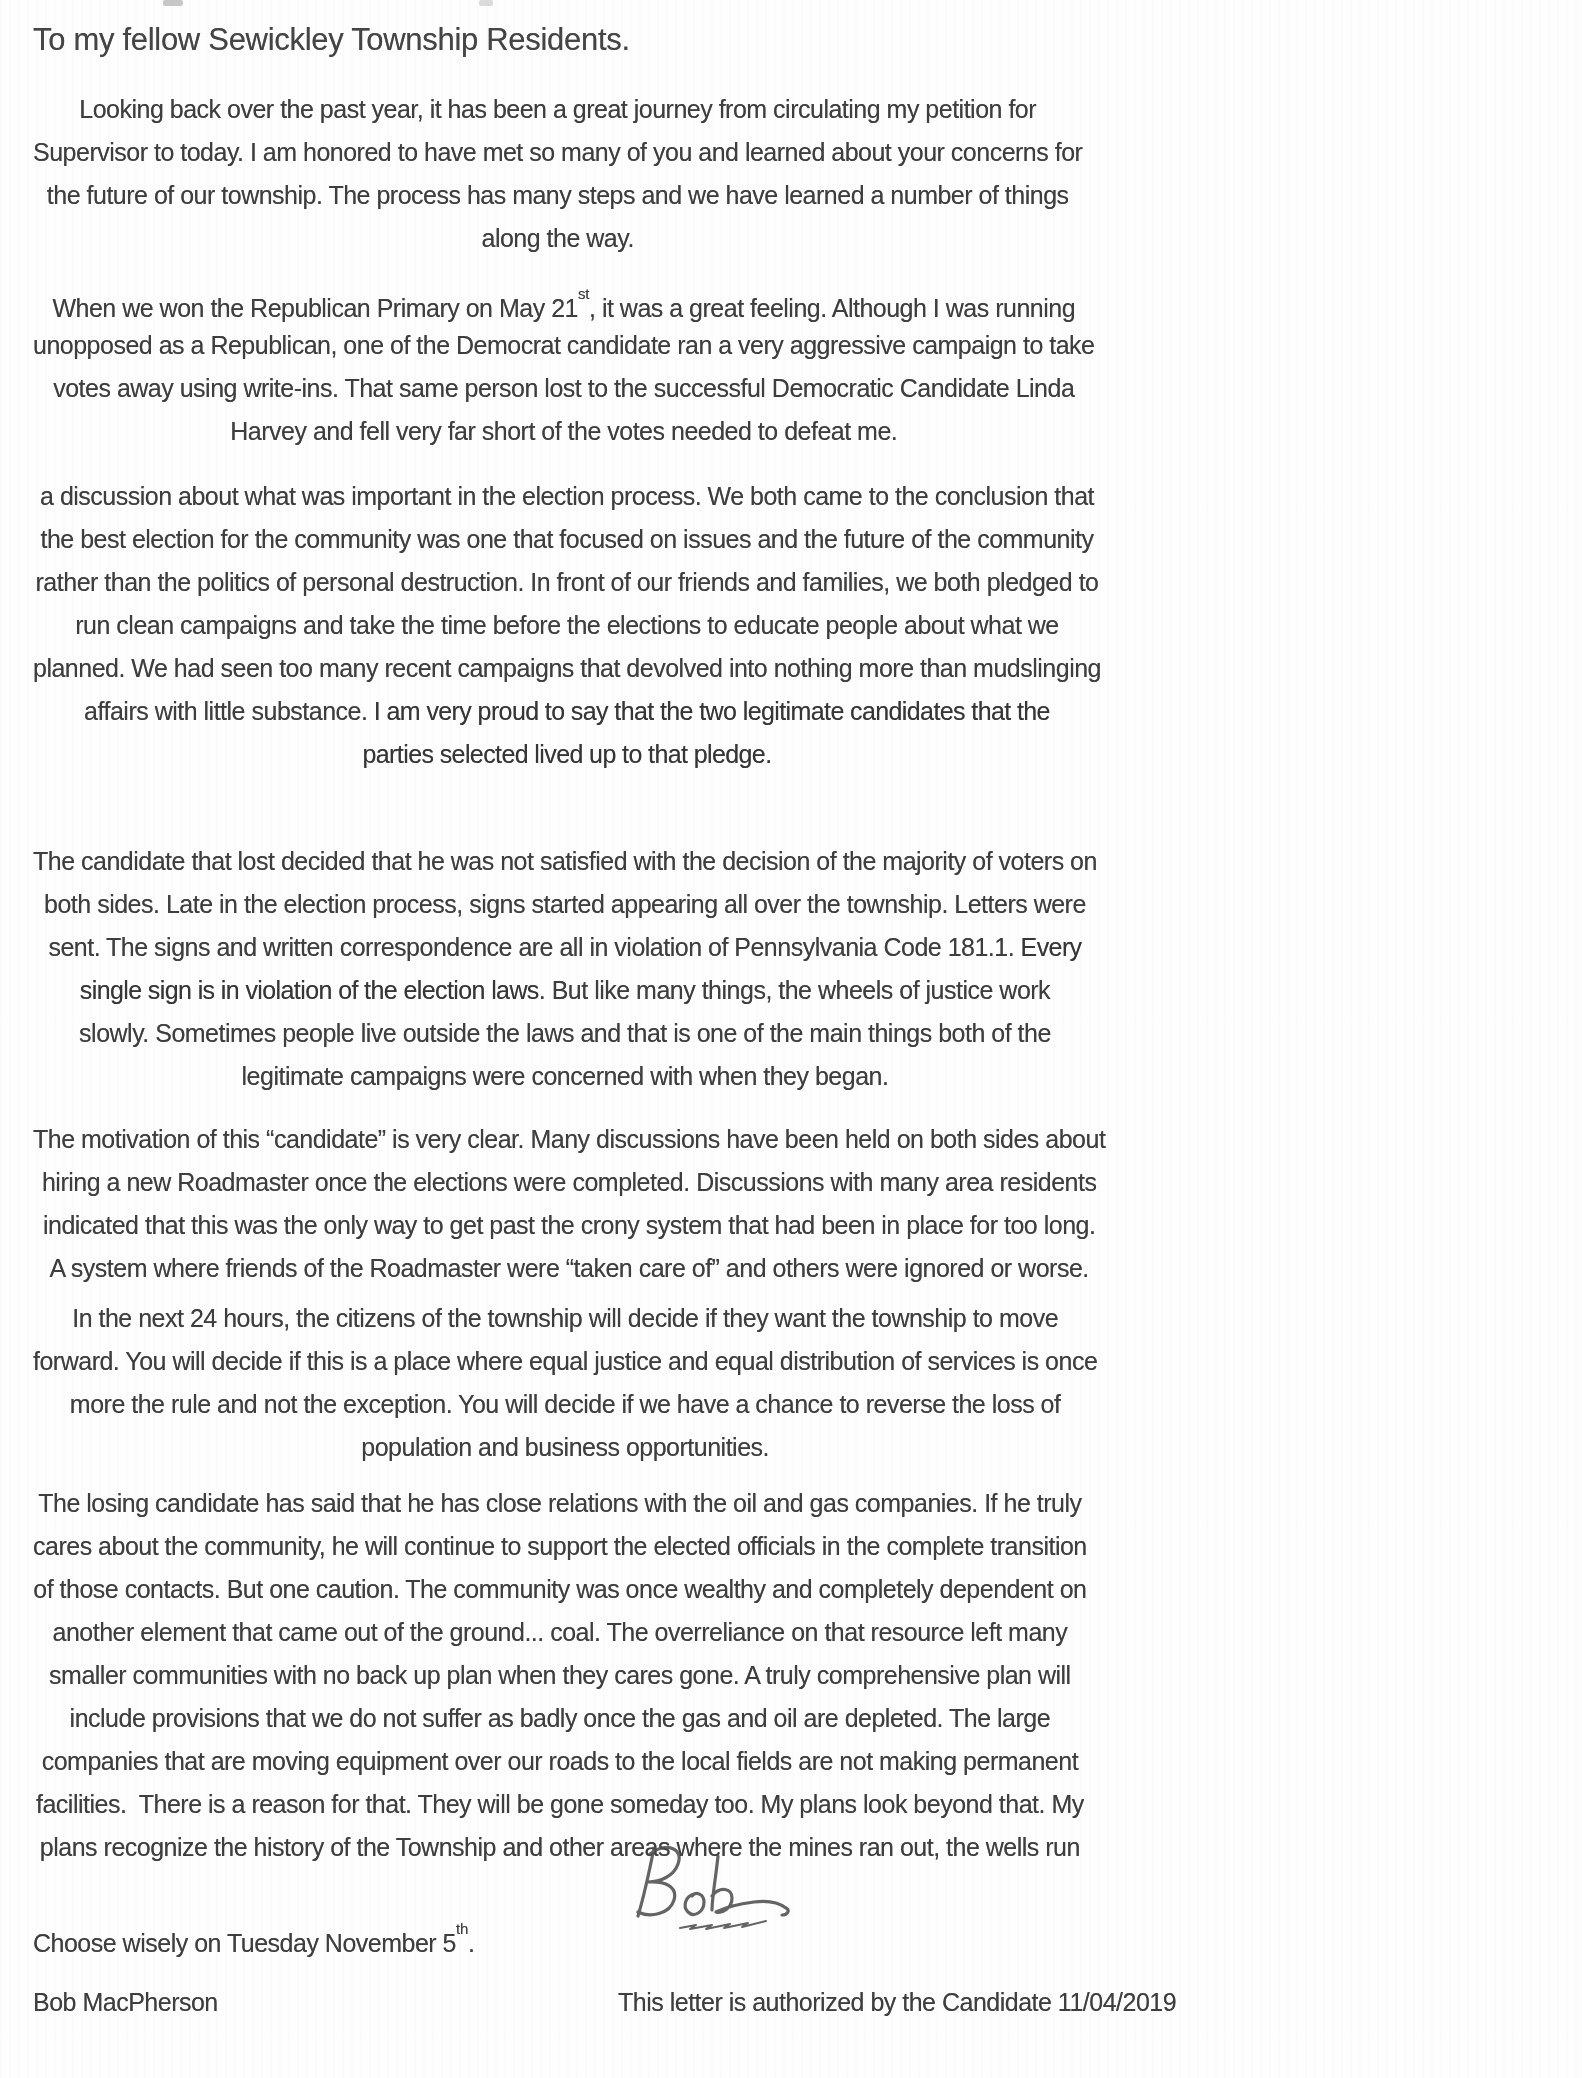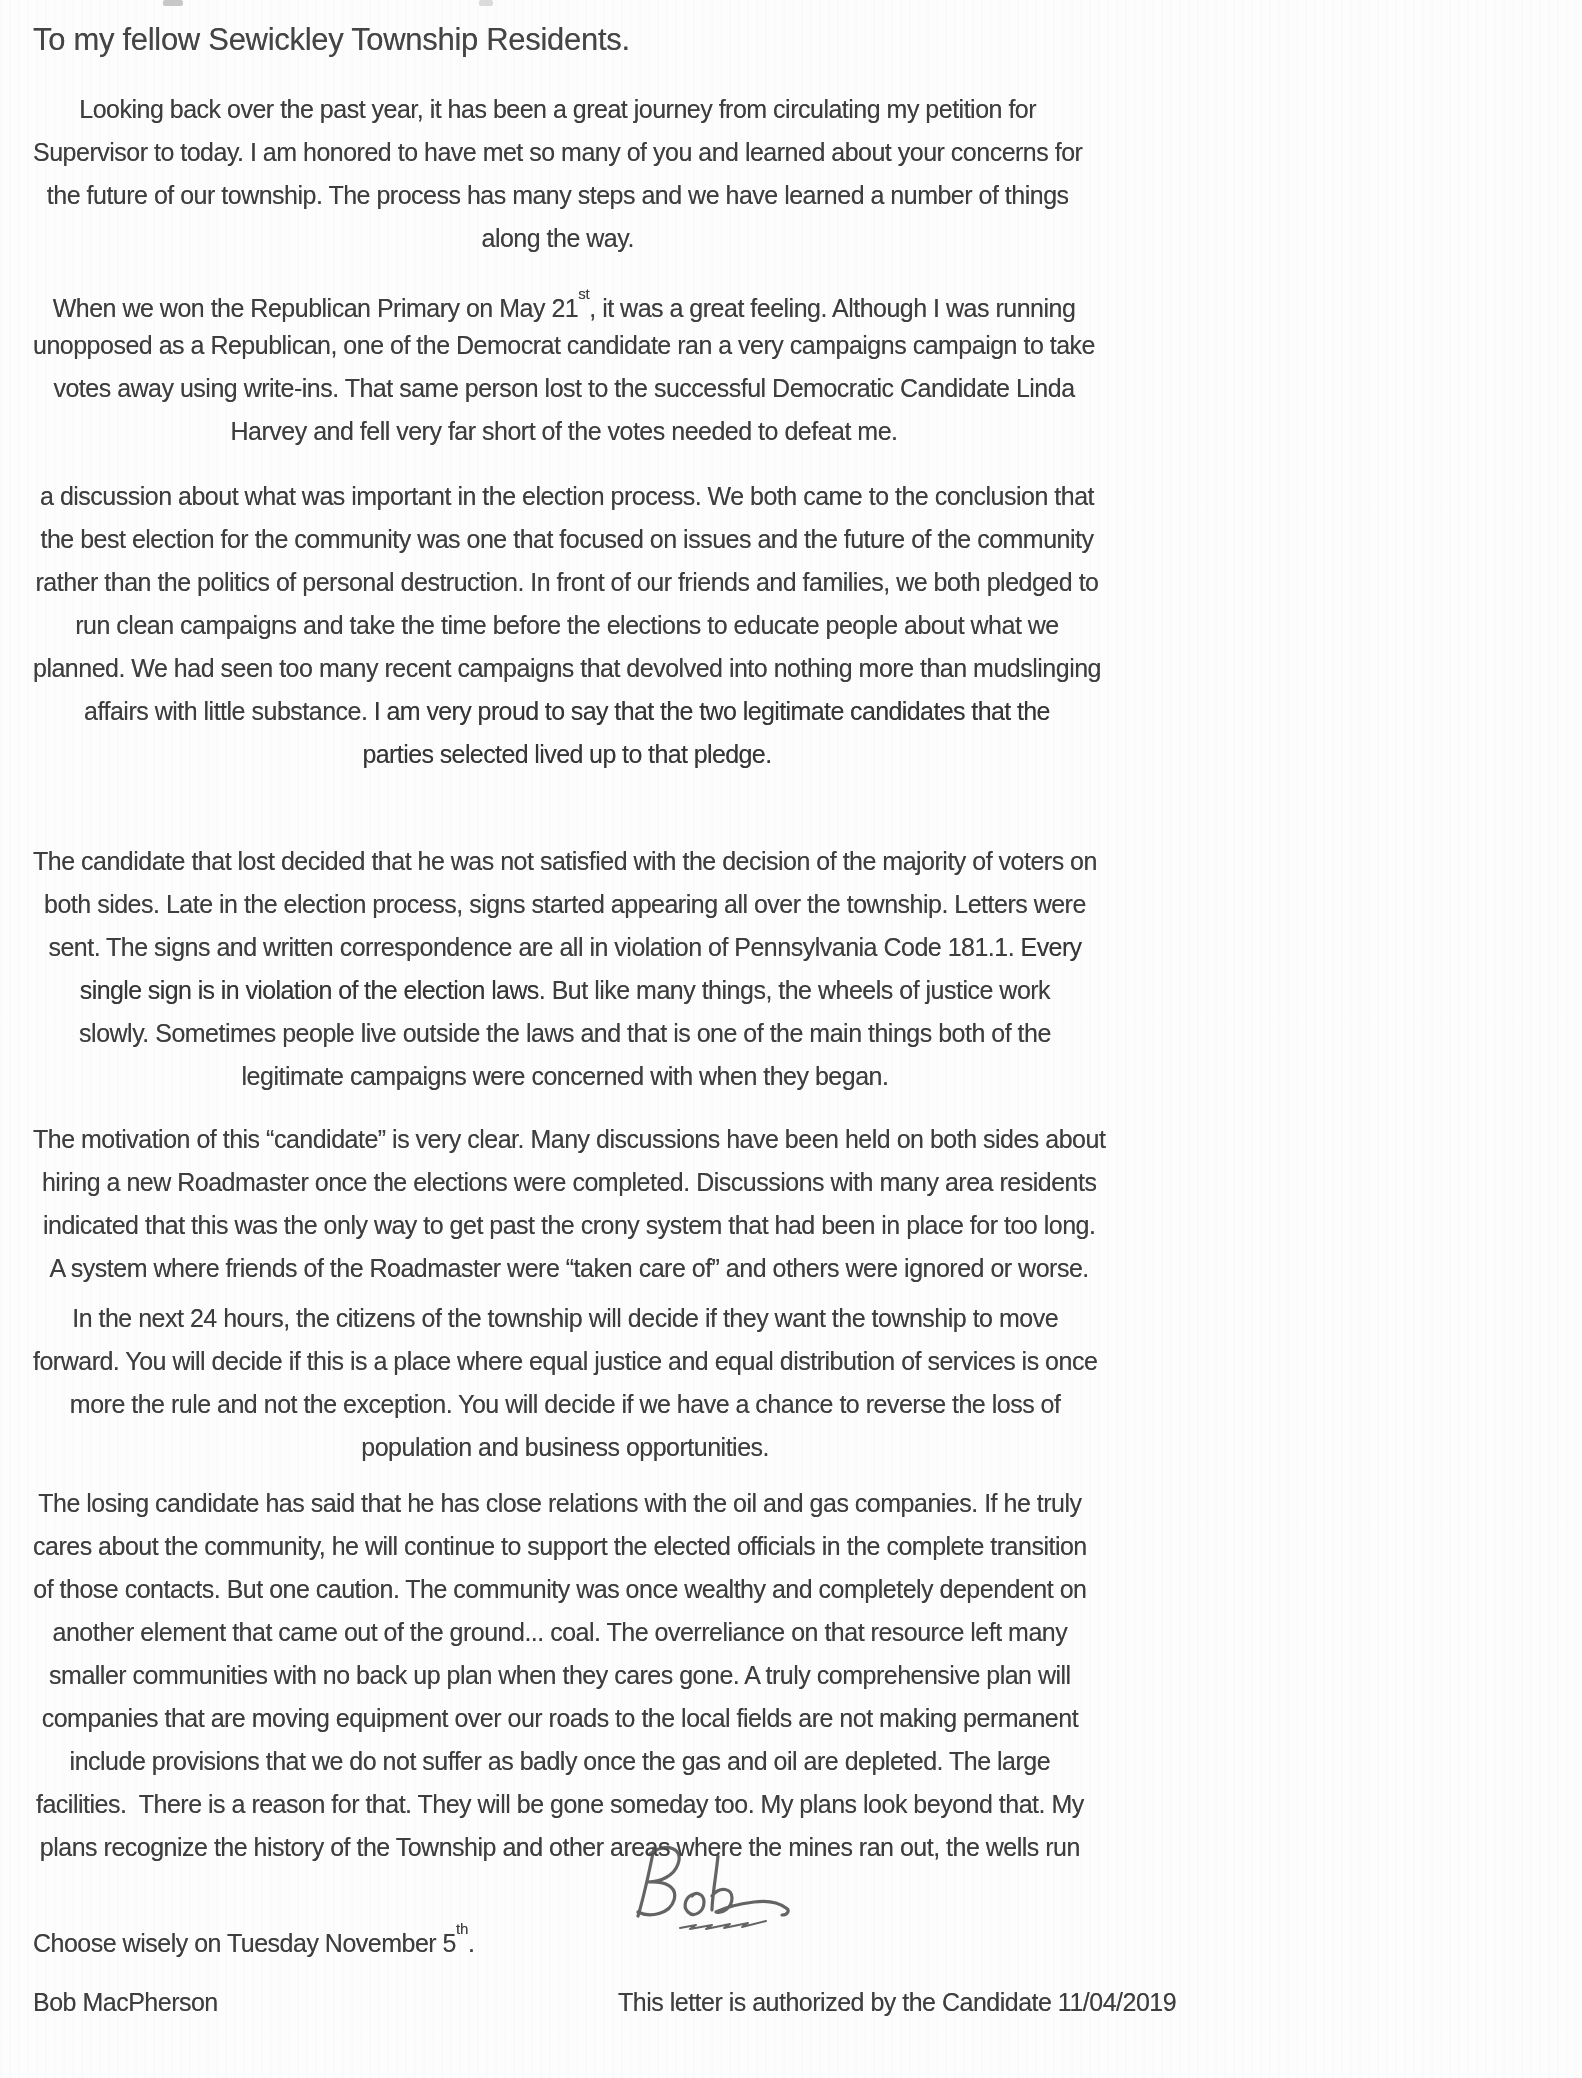--- a/index.html
+++ b/index.html
@@ -57,21 +57,21 @@
 
   <div class="para" style="top:88px">
     <div class="ln">Looking back over the past year, it has been a great journey from circulating my petition for</div>
     <div class="ln">Supervisor to today. I am honored to have met so many of you and learned about your concerns for</div>
     <div class="ln">the future of our township. The process has many steps and we have learned a number of things</div>
     <div class="ln">along the way.</div>
   </div>
 
   <div class="para" style="top:281px">
     <div class="ln"><span>When we won the Republican Primary on May 21</span><sup class="ss">st</sup><span>, it was a great feeling. Although I was running</span></div>
-    <div class="ln">unopposed as a Republican, one of the Democrat candidate ran a very campaigns campaign to take</div>
+    <div class="ln">unopposed as a Republican, one of the Democrat candidate ran a very aggressive campaign to take</div>
     <div class="ln">votes away using write-ins. That same person lost to the successful Democratic Candidate Linda</div>
     <div class="ln">Harvey and fell very far short of the votes needed to defeat me.</div>
   </div>
 
   <div class="para" style="top:475px">
     <div class="ln">a discussion about what was important in the election process. We both came to the conclusion that</div>
     <div class="ln">the best election for the community was one that focused on issues and the future of the community</div>
     <div class="ln">rather than the politics of personal destruction. In front of our friends and families, we both pledged to</div>
     <div class="ln">run clean campaigns and take the time before the elections to educate people about what we</div>
     <div class="ln">planned. We had seen too many recent campaigns that devolved into nothing more than mudslinging</div>
@@ -101,22 +101,22 @@
     <div class="ln">more the rule and not the exception. You will decide if we have a chance to reverse the loss of</div>
     <div class="ln">population and business opportunities.</div>
   </div>
 
   <div class="para" style="top:1482px">
     <div class="ln">The losing candidate has said that he has close relations with the oil and gas companies. If he truly</div>
     <div class="ln">cares about the community, he will continue to support the elected officials in the complete transition</div>
     <div class="ln">of those contacts. But one caution. The community was once wealthy and completely dependent on</div>
     <div class="ln">another element that came out of the ground... coal. The overreliance on that resource left many</div>
     <div class="ln">smaller communities with no back up plan when they cares gone. A truly comprehensive plan will</div>
+    <div class="ln">include provisions that we do not suffer as badly once the gas and oil are depleted. The large</div>
     <div class="ln">companies that are moving equipment over our roads to the local fields are not making permanent</div>
-    <div class="ln">include provisions that we do not suffer as badly once the gas and oil are depleted. The large</div>
     <div class="ln">facilities.  There is a reason for that. They will be gone someday too. My plans look beyond that. My</div>
     <div class="ln">plans recognize the history of the Township and other areas where the mines ran out, the wells run</div>
   </div>
 
   <div class="closing">
     <div class="ln"><span>Choose wisely on Tuesday November 5</span><sup class="ss">th</sup><span>.</span></div>
   </div>
 
   <svg class="sig" viewBox="0 0 210 105" aria-label="Bob">
     <g fill="none" stroke="#4f4f4f" stroke-width="3.2" stroke-linecap="round" stroke-linejoin="round" opacity="0.88">

